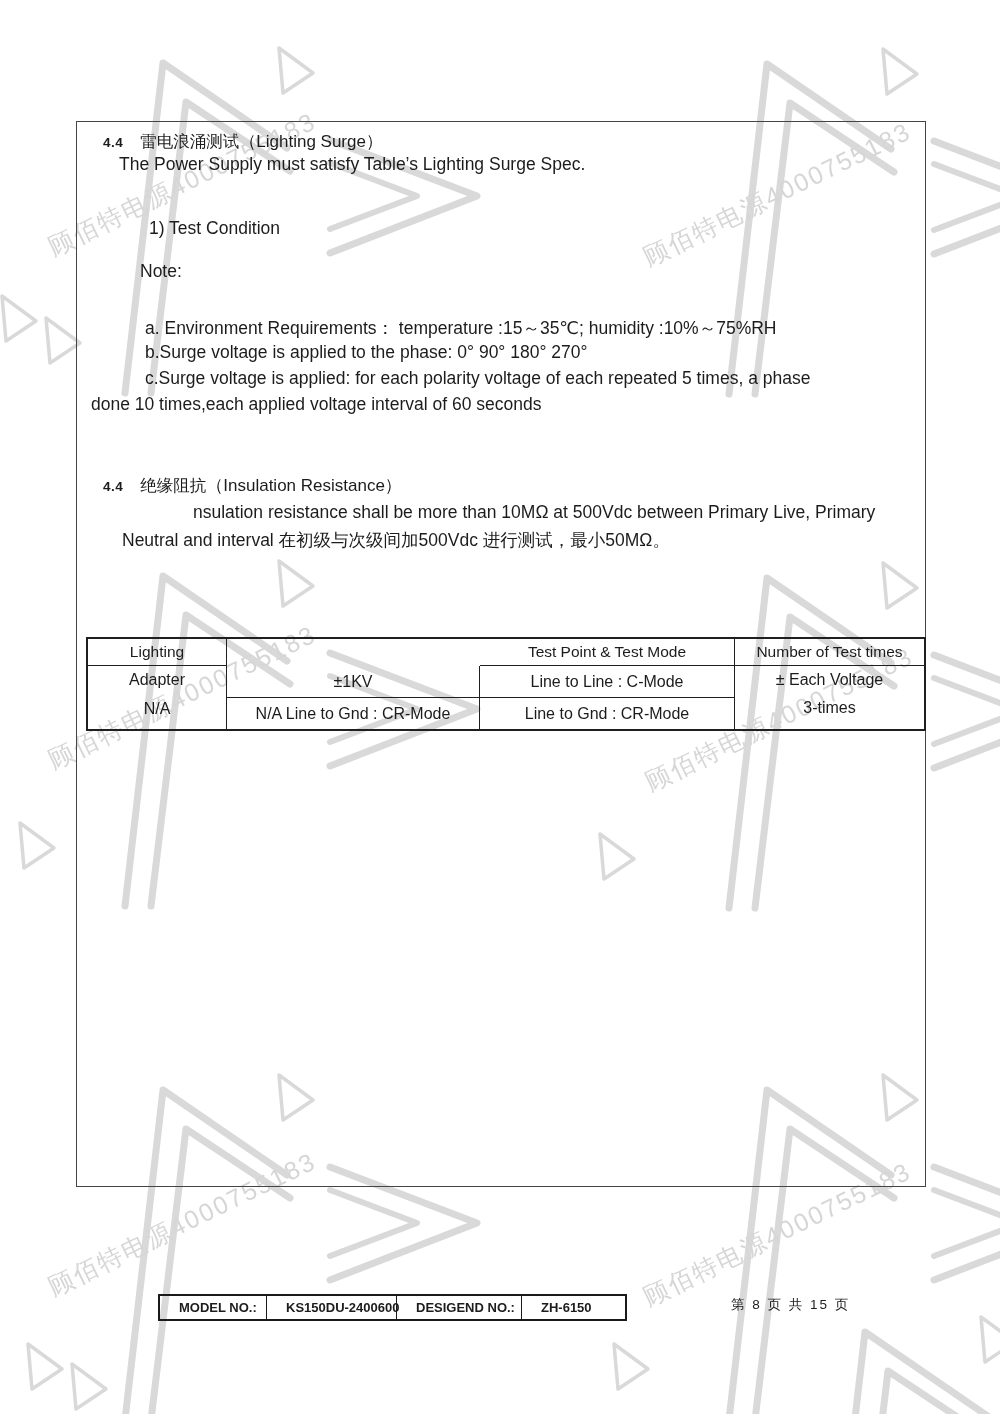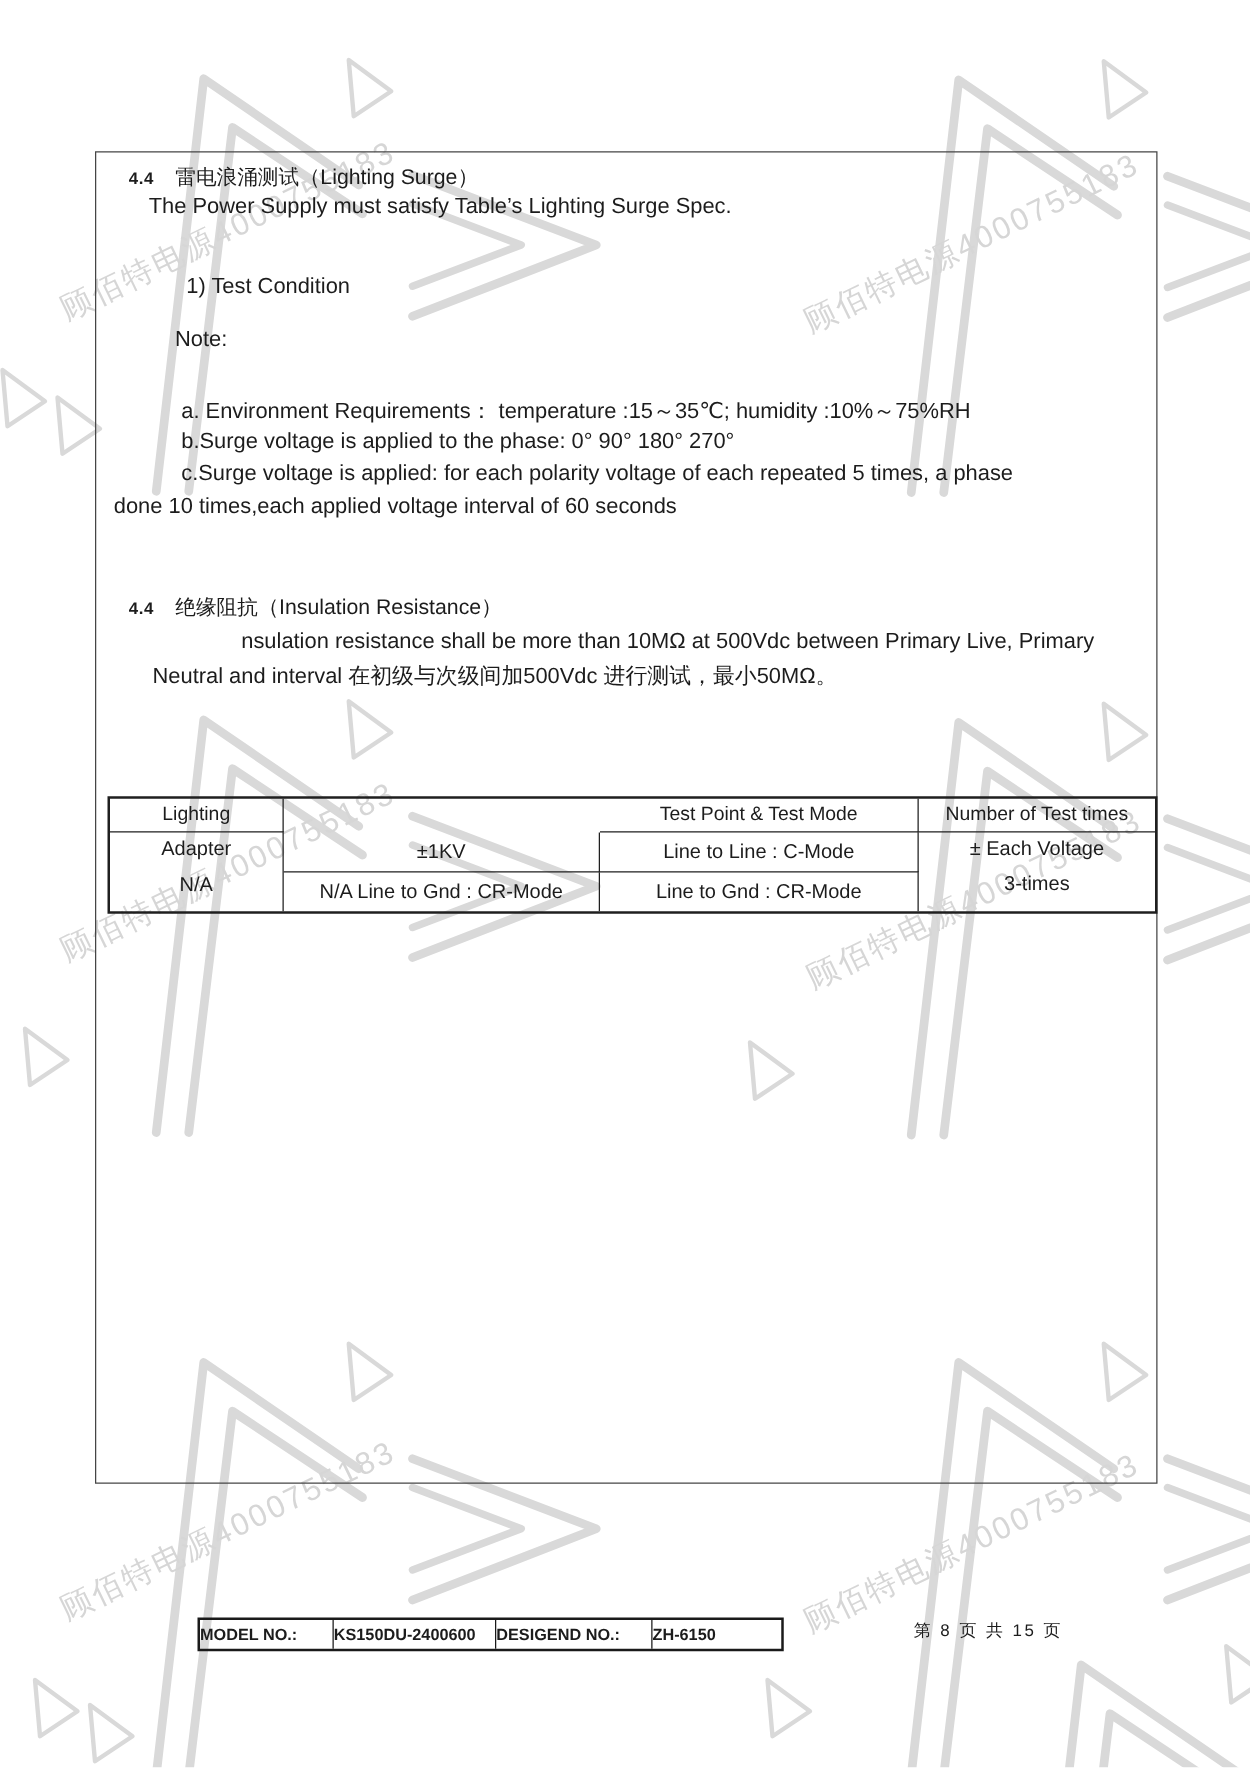--- a/index.html
+++ b/index.html
@@ -64,21 +64,21 @@
     position:absolute;left:158px;top:1294px;
     display:grid;
     grid-template-columns:107px 130px 125px 103px;
     grid-template-rows:23px;
     border:2px solid #1a1a1a;
     font-size:13px;font-weight:700;
   }
   .footer-table .fc{
     border-right:1.5px solid #1a1a1a;
     display:flex;align-items:center;
-    padding-left:0;
+    padding-left:19px;
     white-space:nowrap;
   }
   .footer-table .fc.last{border-right:none;}
   .page-info{
     position:absolute;left:731px;top:1296px;
     font-size:13.5px;letter-spacing:2px;white-space:nowrap;
   }
 </style>
 </head>
 <body>

